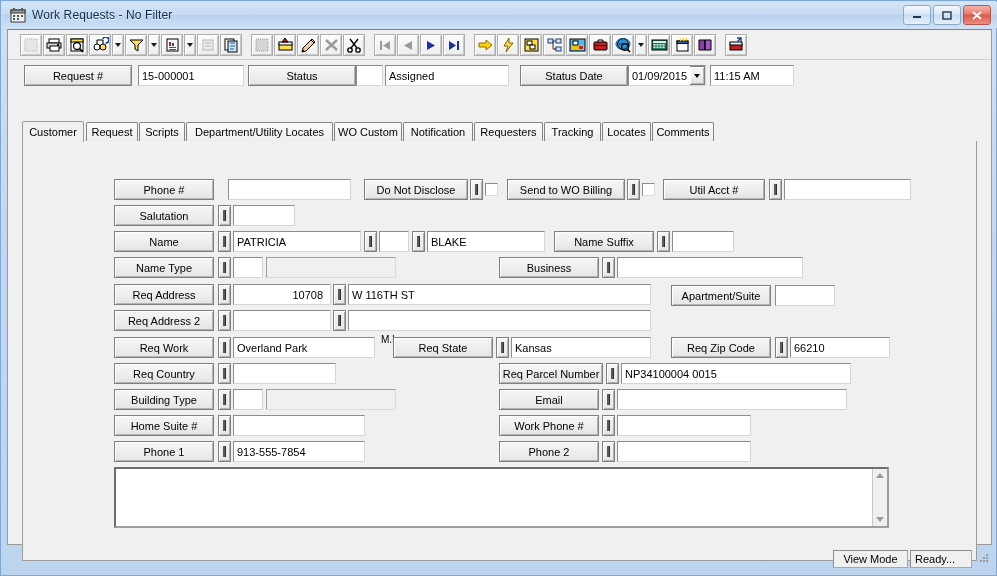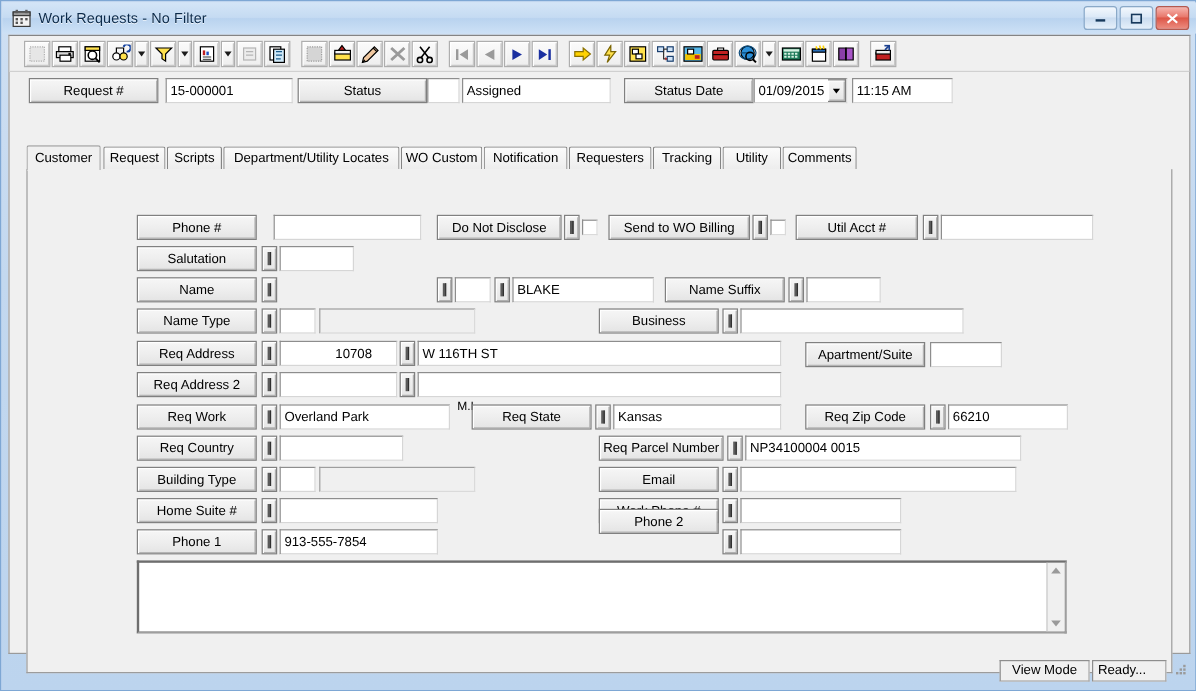--- a/index.html
+++ b/index.html
@@ -86,21 +86,21 @@
     color:#000;font-size:11px;height:21px;
     white-space:nowrap;overflow:hidden;
   }
   .fld{
     border:1px solid #8d8d8d;border-right-color:#d6d6d6;border-bottom-color:#d6d6d6;
     background:#ffffff;box-sizing:border-box;height:21px;
     display:flex;align-items:center;padding:0 3px;font-size:11px;color:#000;
     overflow:hidden;white-space:nowrap;
   }
   .fld.ro{background:#f0f0f0;border:1px solid #9e9e9e;border-right-color:#dadada;border-bottom-color:#dadada;}
-  .fld.num{justify-content:flex-end;padding-right:20px;}
+  .fld.num{justify-content:flex-end;padding-right:7px;}
   
   .lkp{
     width:13px;height:21px;box-sizing:border-box;
     border:1px solid #808080;
     background:linear-gradient(180deg,#f6f6f6,#e6e6e6);
     box-shadow: inset 1px 1px 0 #ffffff, inset -1px -1px 0 #b0b0b0;
     display:flex;align-items:center;justify-content:center;
   }
   .lkp::after{content:"";display:block;width:3px;height:11px;background:#5a5a5a;
      box-shadow: inset -1px 0 0 #303030, 1px 0 0 #e9e9e9;}
@@ -444,21 +444,21 @@
 
     <div class="tabstrip">
       <div class="tab active" style="left:0px;width:62px;">Customer</div>
       <div class="tab" style="left:64px;width:52px;">Request</div>
       <div class="tab" style="left:117px;width:46px;">Scripts</div>
       <div class="tab" style="left:164px;width:147px;">Department/Utility Locates</div>
       <div class="tab" style="left:312px;width:68px;">WO Custom</div>
       <div class="tab" style="left:381px;width:70px;">Notification</div>
       <div class="tab" style="left:452px;width:69px;">Requesters</div>
       <div class="tab" style="left:522px;width:57px;">Tracking</div>
-      <div class="tab" style="left:580px;width:49px;">Utility</div>
+      <div class="tab" style="left:580px;width:49px;">Locates</div>
       <div class="tab" style="left:630px;width:62px;">Comments</div>
     </div>
 
     <div class="panel">
 
       <div class="btn abs" style="left:91px;top:38px;width:100px;">Phone #</div>
       <div class="fld abs" style="left:205px;top:38px;width:123px;"></div>
 
       <div class="btn abs" style="left:341px;top:38px;width:104px;">Do Not Disclose</div>
       <div class="lkp abs" style="left:447px;top:38px;"></div>
@@ -473,20 +473,21 @@
       <div class="fld abs" style="left:761px;top:38px;width:127px;"></div>
 
       <div class="btn abs" style="left:91px;top:64px;width:100px;">Salutation</div>
       <div class="lkp abs" style="left:195px;top:64px;"></div>
       <div class="fld abs" style="left:210px;top:64px;width:62px;"></div>
 
       <div class="mi-label" style="left:358px;top:193px;">M.I.</div>
 
       <div class="btn abs" style="left:91px;top:90px;width:100px;">Name</div>
       <div class="lkp abs" style="left:195px;top:90px;"></div>
+      <div class="fld abs" style="left:210px;top:90px;width:128px;">PATRICIA</div>
       <div class="lkp abs" style="left:341px;top:90px;"></div>
       <div class="fld abs" style="left:356px;top:90px;width:30px;"></div>
       <div class="lkp abs" style="left:389px;top:90px;"></div>
       <div class="fld abs" style="left:404px;top:90px;width:118px;">BLAKE</div>
 
       <div class="btn abs" style="left:531px;top:90px;width:100px;">Name Suffix</div>
       <div class="lkp abs" style="left:634px;top:90px;"></div>
       <div class="fld abs" style="left:649px;top:90px;width:62px;"></div>
 
       <div class="btn abs" style="left:91px;top:116px;width:100px;">Name Type</div>
@@ -547,21 +548,21 @@
       <div class="fld abs" style="left:210px;top:274px;width:132px;"></div>
 
       <div class="btn abs" style="left:476px;top:274px;width:100px;">Work Phone #</div>
       <div class="lkp abs" style="left:579px;top:274px;"></div>
       <div class="fld abs" style="left:594px;top:274px;width:134px;"></div>
 
       <div class="btn abs" style="left:91px;top:300px;width:100px;">Phone 1</div>
       <div class="lkp abs" style="left:195px;top:300px;"></div>
       <div class="fld abs" style="left:210px;top:300px;width:132px;">913-555-7854</div>
 
-      <div class="btn abs" style="left:476px;top:283px;width:100px;">Phone 2</div>
+      <div class="btn abs" style="left:476px;top:300px;width:100px;">Phone 2</div>
       <div class="lkp abs" style="left:579px;top:300px;"></div>
       <div class="fld abs" style="left:594px;top:300px;width:134px;"></div>
 
       <div class="notes" style="left:91px;top:326px;width:775px;height:61px;">
         <div style="position:absolute;left:2px;top:1px;right:17px;bottom:1px;font-size:11px;color:#000;overflow:hidden;"></div>
         <div class="notes-sb">
           <div class="sb-arrow sb-up">
               <i></i>
             </div>
           <div class="sb-arrow sb-dn">

